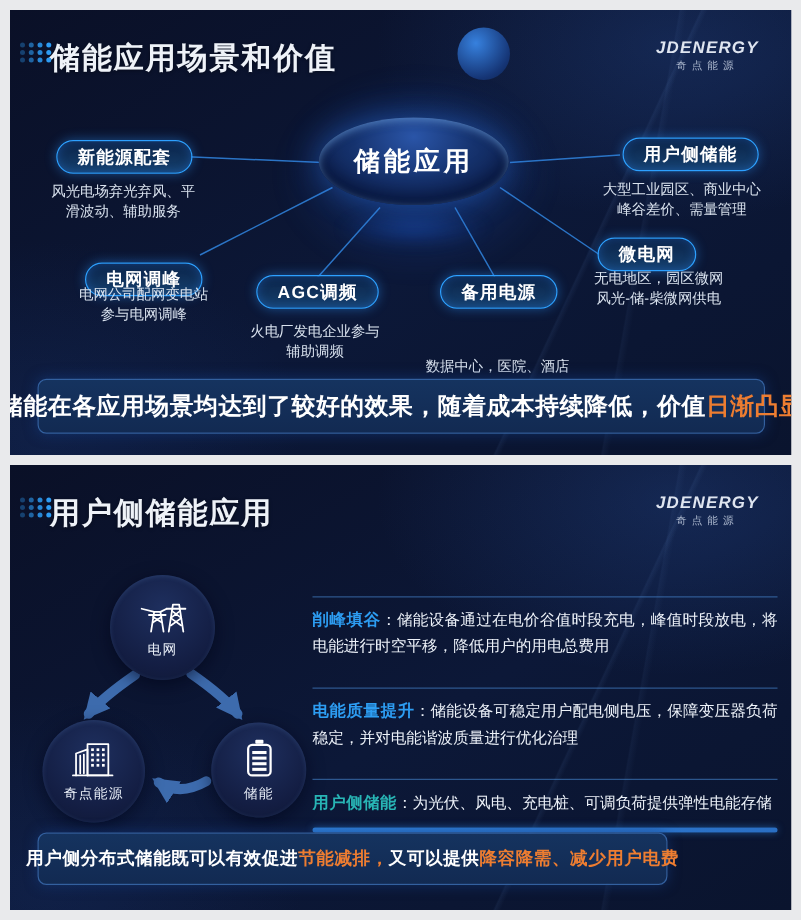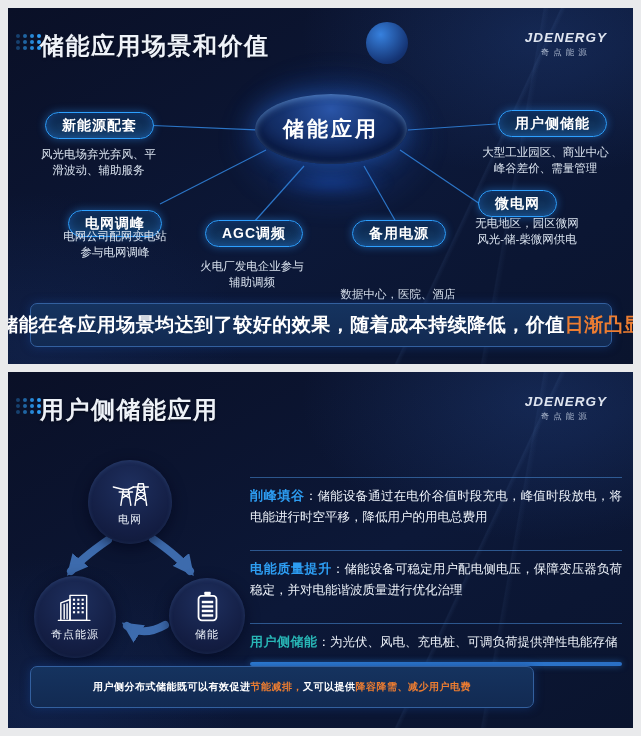--- a/index.html
+++ b/index.html
@@ -74,21 +74,21 @@
   .d5{ left:463px; top:207px; width:112px;text-align:center; }
   .d6{ left:470px; top:136px; width:135px; }
 
   
   .banner{ position:absolute; left:22px; width:582px; height:44px; border-radius:7px;
     background:linear-gradient(180deg,#15335f,#122a52);
     border:1px solid #33609f; box-shadow:0 0 10px rgba(20,60,130,.6);
     display:flex; align-items:center; justify-content:center;
     font-weight:700; letter-spacing:.5px; z-index:3; white-space:nowrap; }
   .slide1 .banner{ top:295px; font-size:19px; }
-  .slide2 .banner{ top:294px; width:504px; height:42px; font-size:10px; }
+  .slide2 .banner{ top:294px; width:504px; height:42px; font-size:14px; }
   .orange{ color:#ed7d31; }
 
   
   .circle{ position:absolute; border-radius:50%; z-index:2;
     background:radial-gradient(circle at 50% 32%, #1e2f5e, #131d42 68%, #0f1834);
     box-shadow:0 4px 14px rgba(0,5,25,.6), inset 0 1px 4px rgba(110,160,230,.2);
     display:flex; flex-direction:column; align-items:center; justify-content:center; gap:5px; }
   .c-grid{ left:80px;  top:88px;  width:84px; height:84px; }
   .c-user{ left:26px;  top:204px; width:82px; height:82px; }
   .c-batt{ left:161px; top:206px; width:76px; height:76px; }

